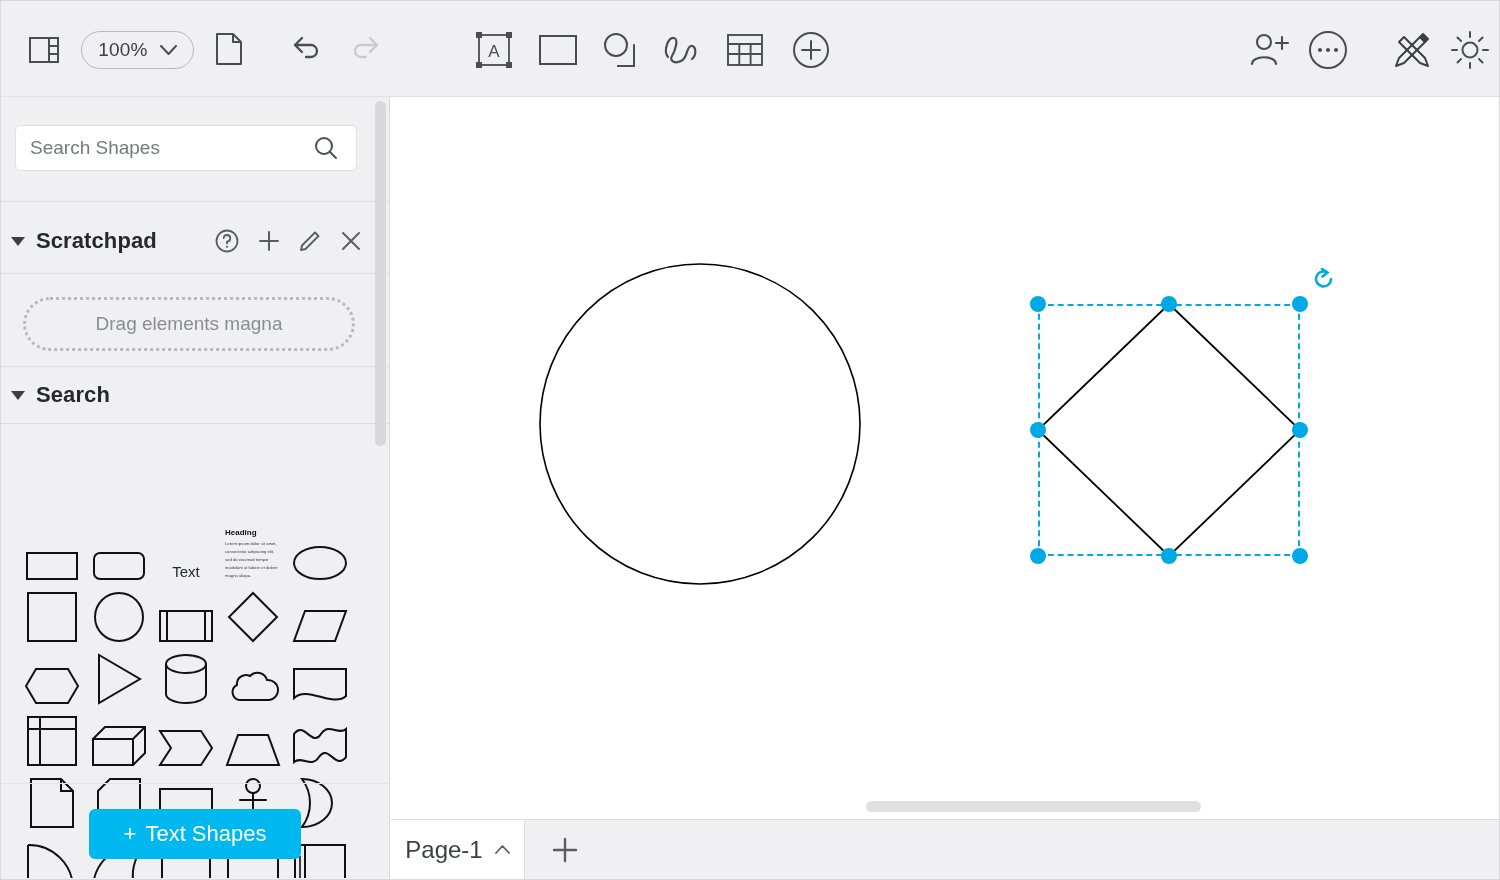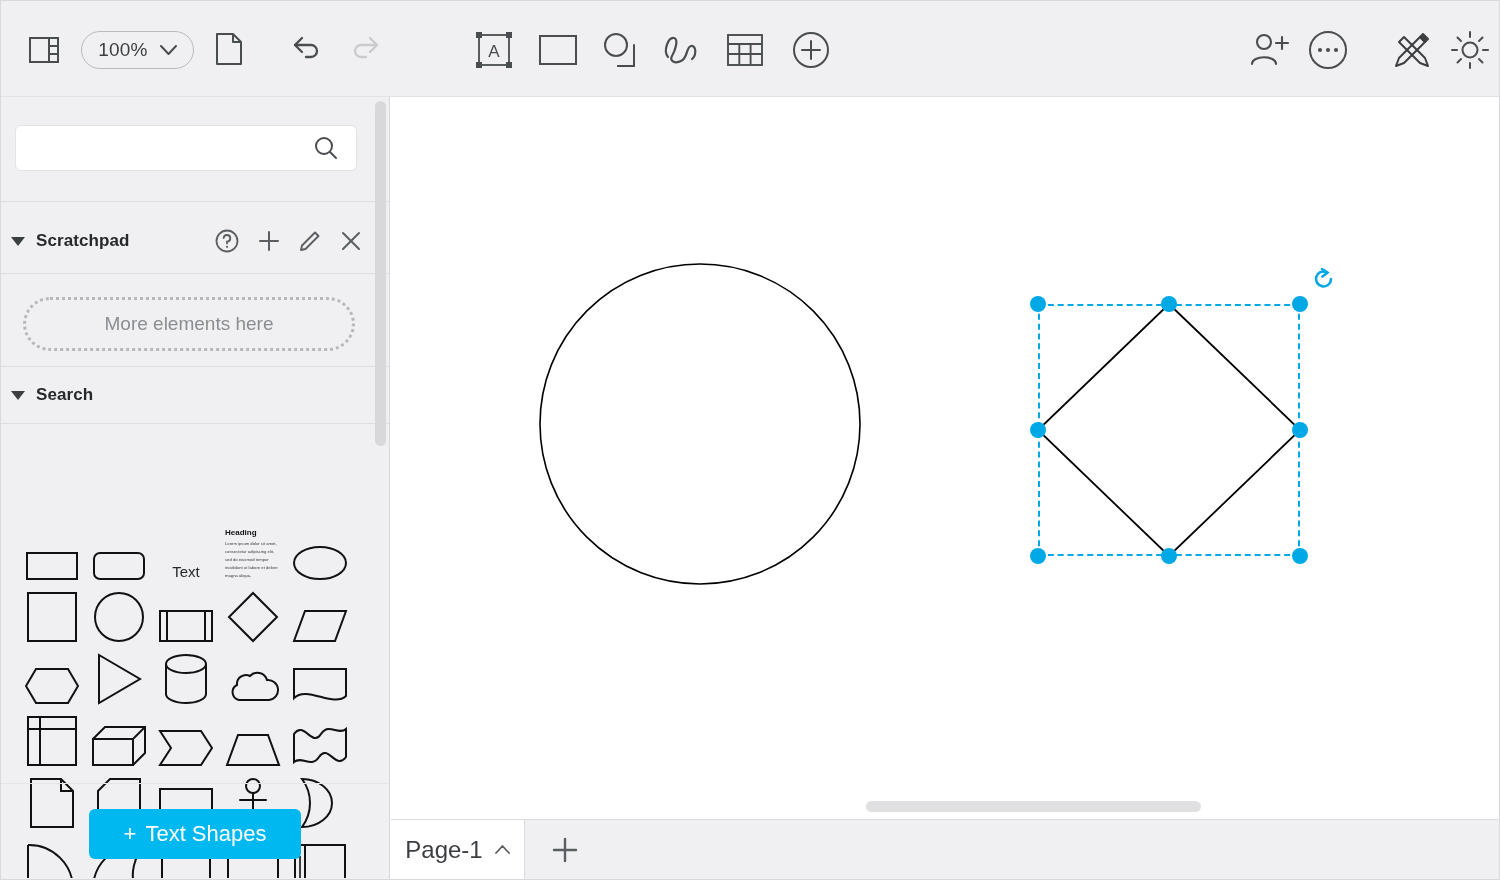--- a/index.html
+++ b/index.html
@@ -77,21 +77,21 @@
     display: flex; align-items: center;
   }
   .tri {
     width: 0; height: 0;
     border-left: 7px solid transparent;
     border-right: 7px solid transparent;
     border-top: 9px solid #3c3f42;
     margin-left: 10px; margin-right: 11px;
   }
   .sect-title {
-    font-size: 17px; font-weight: bold; color: #26292c;
+    font-size: 22px; font-weight: bold; color: #26292c;
     letter-spacing: .1px;
   }
   .sect-actions {
     position: absolute; right: 28px; top: 50%;
     transform: translateY(-50%);
     display: flex; align-items: center; gap: 19px;
     color: #5a5d61;
   }
   .sect-actions > span { cursor: pointer; display:flex; align-items:center; }
 
@@ -324,20 +324,21 @@
         <line x1="28" y1="28" x2="31.5" y2="31.5"></line>
         <line x1="6.5" y1="31.5" x2="10" y2="28"></line>
         <line x1="28" y1="10" x2="31.5" y2="6.5"></line>
       </svg>
     </div>
   </div>
 
   <div id="sidebar">
 
     <div id="search-wrap">
+      <input id="search-input" type="text" placeholder="Search Shapes" style="">
       <span style="position:absolute; right:18px; display:flex;">
         <svg width="24" height="24" viewBox="0 0 24 24" fill="none" stroke="#4a4d50" stroke-width="2" stroke-linecap="round">
           <circle cx="10" cy="10" r="8"></circle>
           <line x1="16" y1="16" x2="22" y2="22"></line>
         </svg>
       </span>
     </div>
 
     <div class="sect-divider" style="top:104px;"></div>
 
@@ -368,21 +369,21 @@
             <line x1="3" y1="3" x2="19" y2="19"></line>
             <line x1="19" y1="3" x2="3" y2="19"></line>
           </svg>
         </span>
       </span>
     </div>
 
     <div class="sect-divider" style="top:176px;"></div>
 
     <div id="dropzone">
-      <span>More elements here</span>
+      <span>Drag elements magna</span>
     </div>
 
     <div class="sect-divider" style="top:269px;"></div>
 
     <div class="sect-header" style="top:270px;">
       <span class="tri"></span>
       <span class="sect-title">Search</span>
     </div>
 
     <div class="sect-divider" style="top:326px;"></div>

